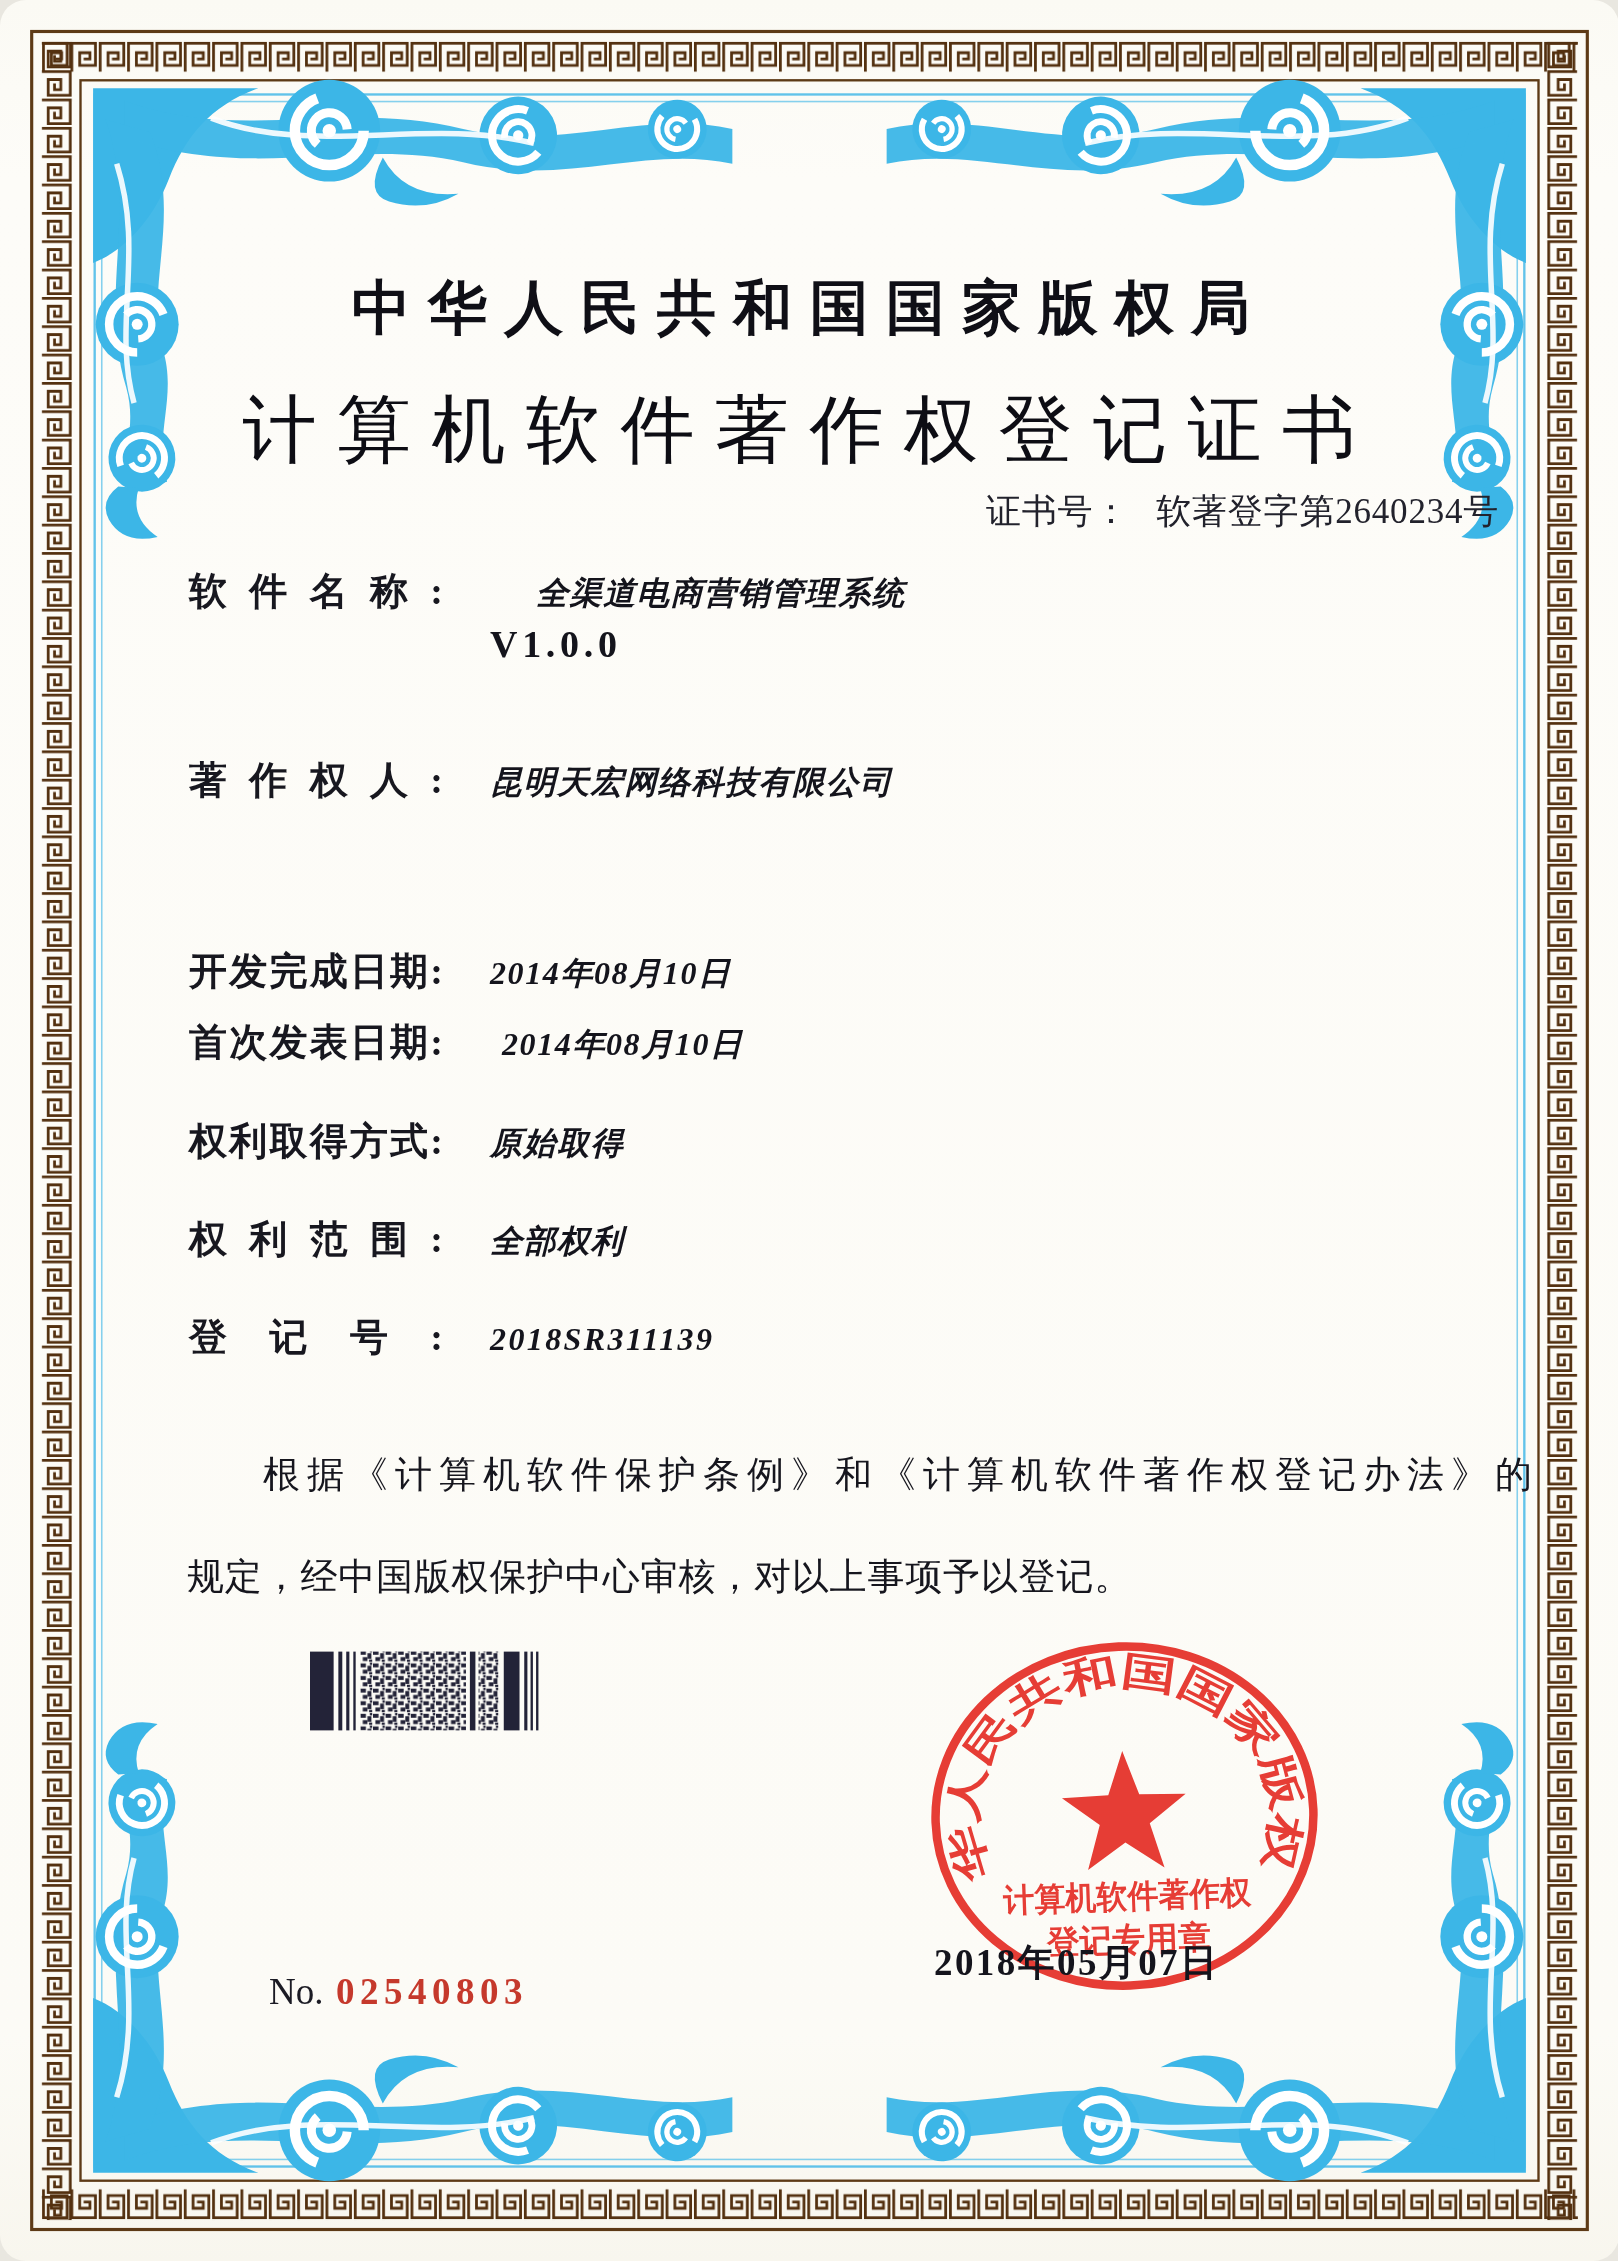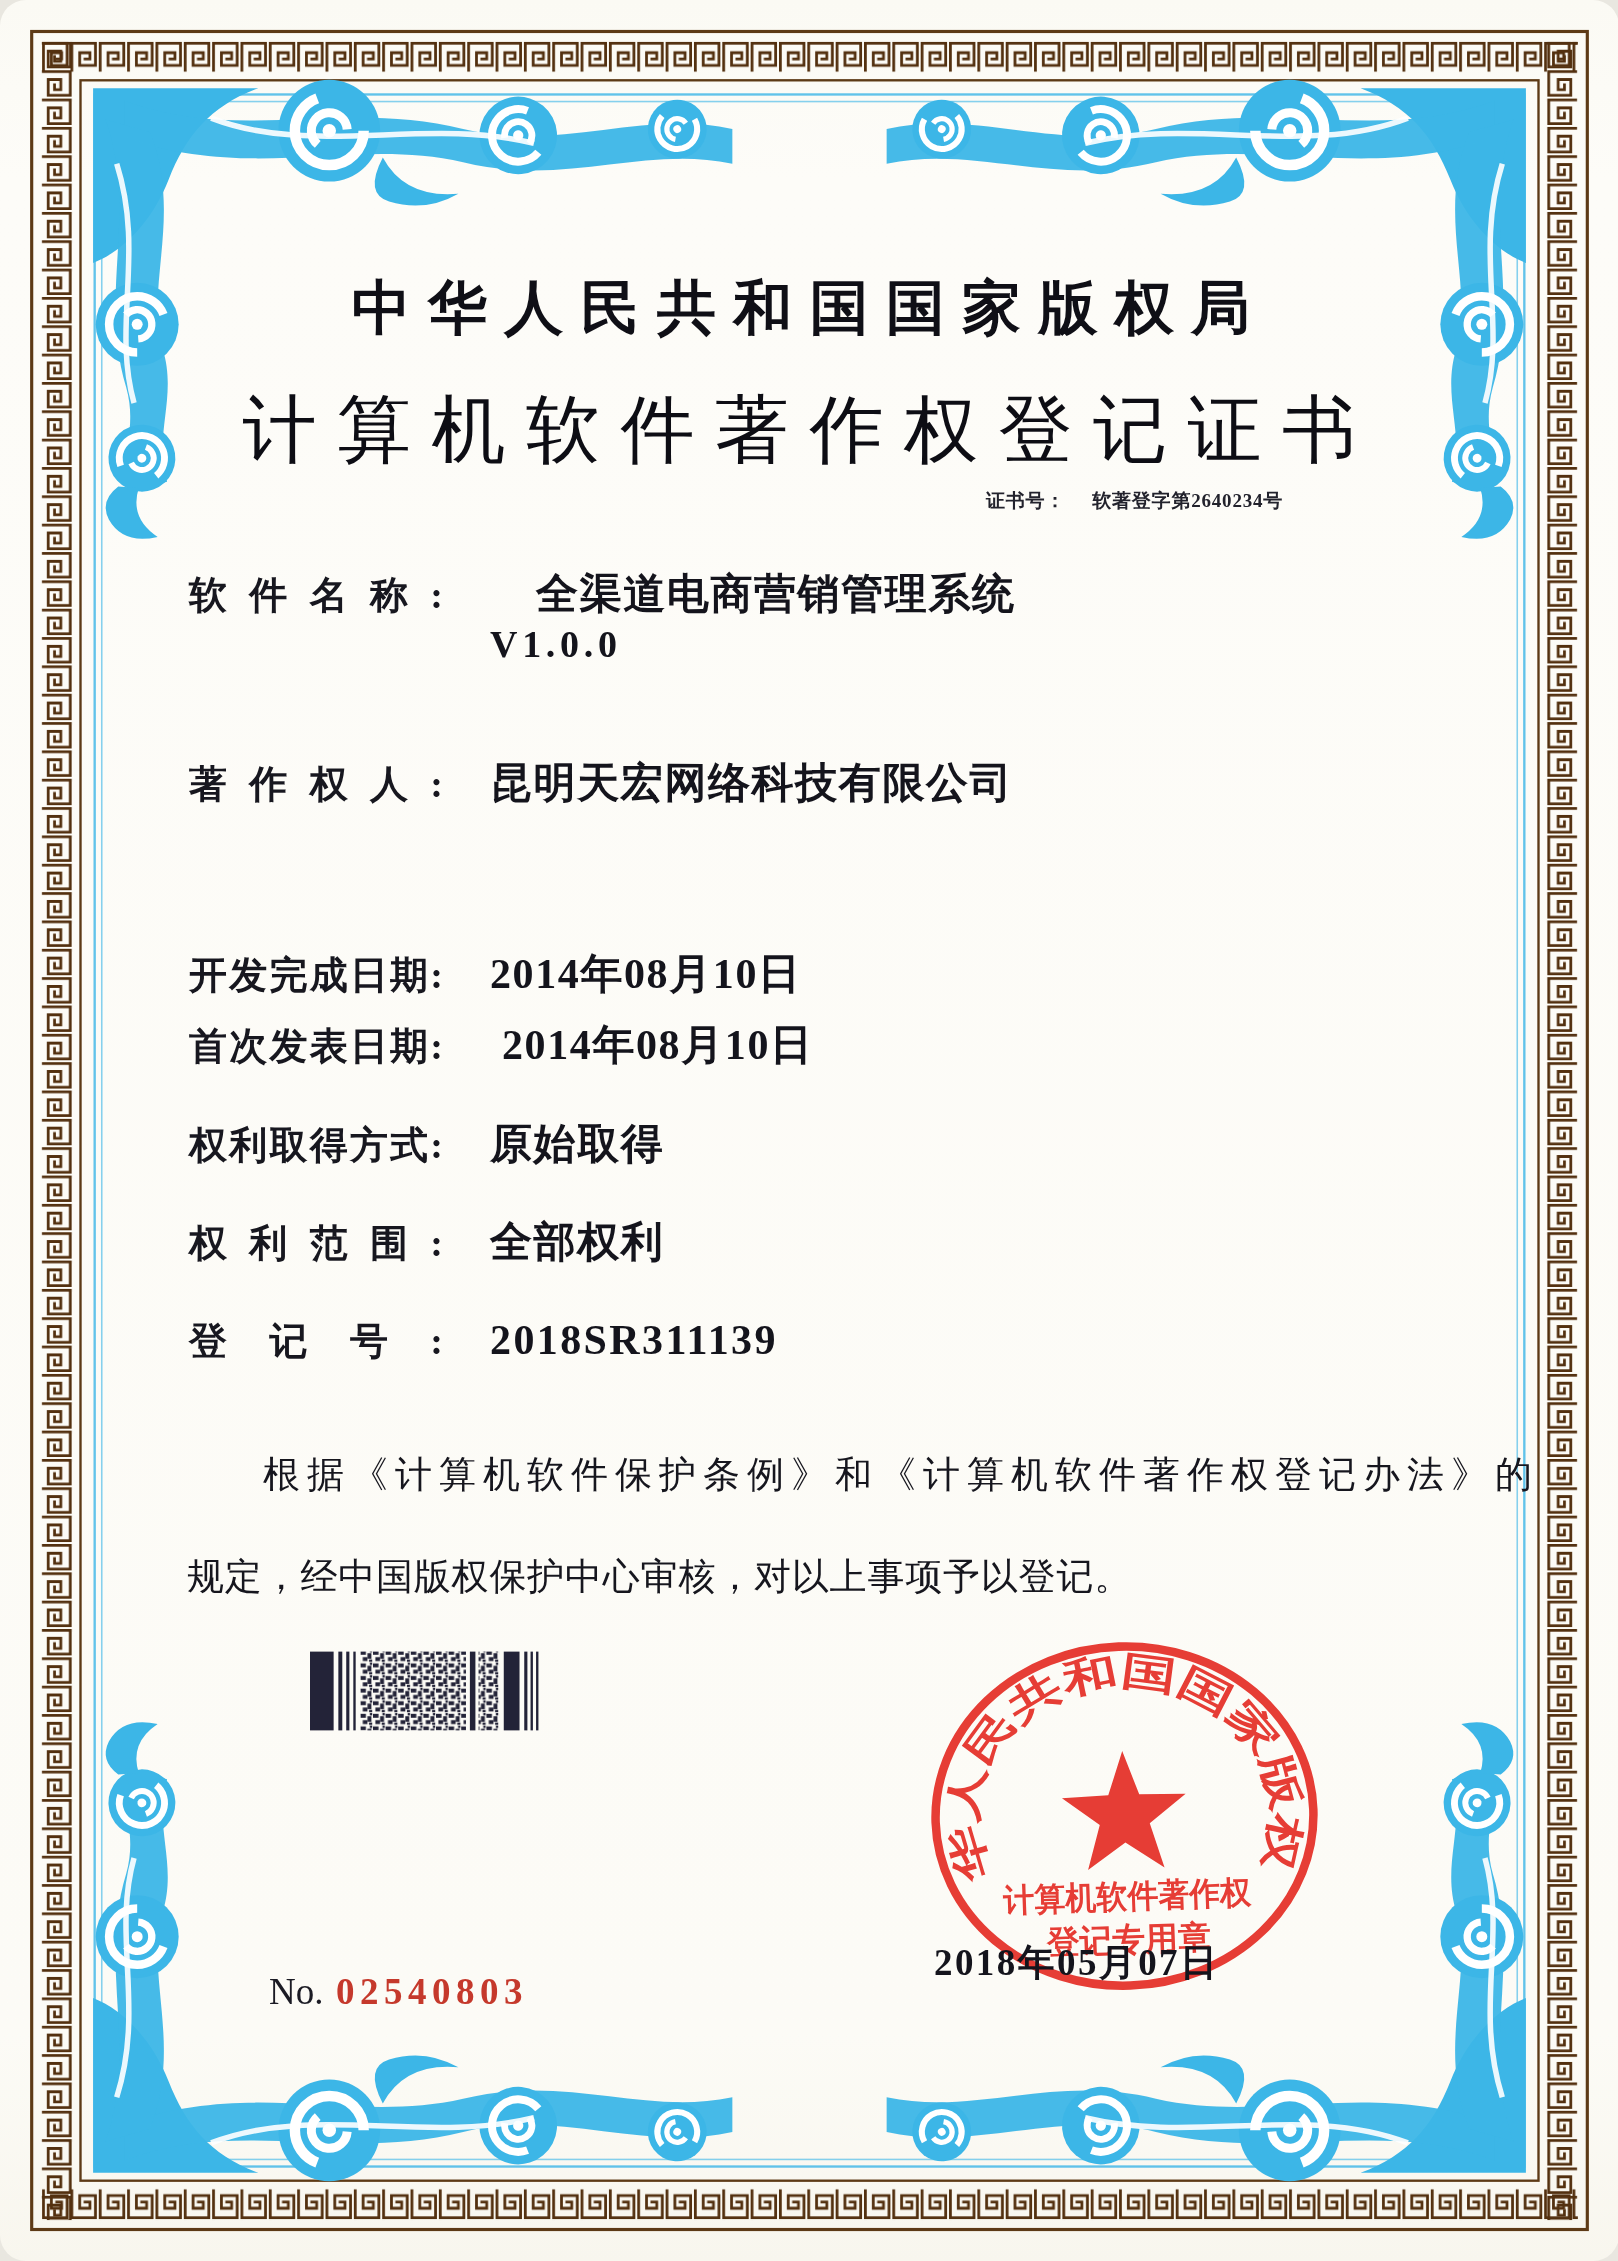--- a/index.html
+++ b/index.html
@@ -20,36 +20,36 @@
     text-align:center;font-size:59px;font-weight:700;
     letter-spacing:17.3px;color:#0f0f16;
   }
   .title2{
     position:absolute;top:381px;left:0;right:0;
     text-align:center;font-size:74px;font-weight:400;
     letter-spacing:20.5px;color:#0d0d14;
   }
   .certno{
     position:absolute;top:488px;left:986px;
-    font-size:19px;letter-spacing:0.8px;color:#22222c;white-space:nowrap;font-weight:bold;
+    font-size:35px;letter-spacing:0.8px;color:#22222c;white-space:nowrap;
   }
   .certno .val{margin-left:27px;}
 
   .frow{
     position:absolute;left:189px;
     display:flex;align-items:baseline;line-height:1.15;white-space:nowrap;
   }
   .flabel{
     display:inline-block;width:254px;
     font-size:38px;font-weight:600;color:#17171f;
     text-align:justify;text-align-last:justify;
   }
   .fvalue{
-    margin-left:47px;font-size:42px;font-weight:600;
-    letter-spacing:1.6px;color:#14141c;
+    margin-left:47px;font-size:32px;font-weight:600;
+    letter-spacing:1.6px;color:#14141c;font-style:italic;
   }
   .fvalue-mono{letter-spacing:2.4px;text-align:center;}
   .version-line{
     position:absolute;left:490px;top:622px;
     font-size:38px;font-weight:600;letter-spacing:4.7px;color:#14141c;
   }
 
   .statement{
     position:absolute;left:187px;top:1424px;width:1274px;
     font-size:37px;color:#16161e;line-height:102px;

